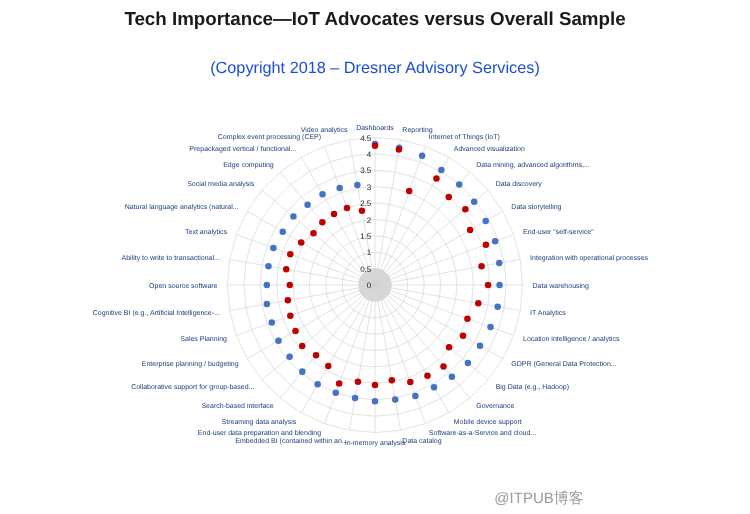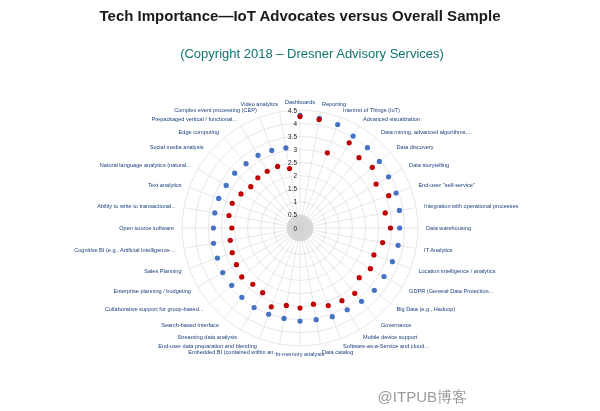--- a/index.html
+++ b/index.html
@@ -11,23 +11,23 @@
     overflow:hidden;
   }
   #chart-wrap{position:absolute;left:0;top:0;width:475px;height:411px;}
   .title{
     position:absolute;left:60px;top:6px;width:480px;
     text-align:center;
     font-size:15px;font-weight:bold;color:#1a1a1a;
     line-height:19px;
   }
   .subtitle{
-    position:absolute;left:72px;top:46px;width:480px;
+    position:absolute;left:60px;top:46px;width:480px;
     text-align:center;
-    font-size:13px;color:#0f766e;
+    font-size:13px;color:#1d4ed8;
     line-height:16px;
   }
   svg{position:absolute;left:0;top:0;}
   .axis-label{
     font-size:5.6px;fill:#1a3f7a;font-family:"Liberation Sans", sans-serif;
   }
   .tick-label{
     font-size:6.4px;fill:#1a1a1a;font-family:"Liberation Sans", sans-serif;
     text-anchor:end;
   }
@@ -36,21 +36,21 @@
     text-align:center;font-size:8.5px;color:#1a1a1a;
   }
   .legend span.dot{
     display:inline-block;width:7px;height:7px;border-radius:50%;
     margin-right:4px;vertical-align:middle;
   }
   .legend .item{display:inline-block;margin:0 12px;vertical-align:middle;}
   .legend .lbl{vertical-align:middle;}
   .watermark{
     position:absolute;right:8px;bottom:4px;
-    font-size:15px;color:#9a9a9a;
+    font-size:12px;color:#9a9a9a;
   }
 </style>
 </head>
 <body>
 
 <div id="chart-wrap">
 
   <div class="title">Tech Importance—IoT Advocates versus Overall Sample</div>
   <div class="subtitle">(Copyright 2018 – Dresner Advisory Services)</div>
 

